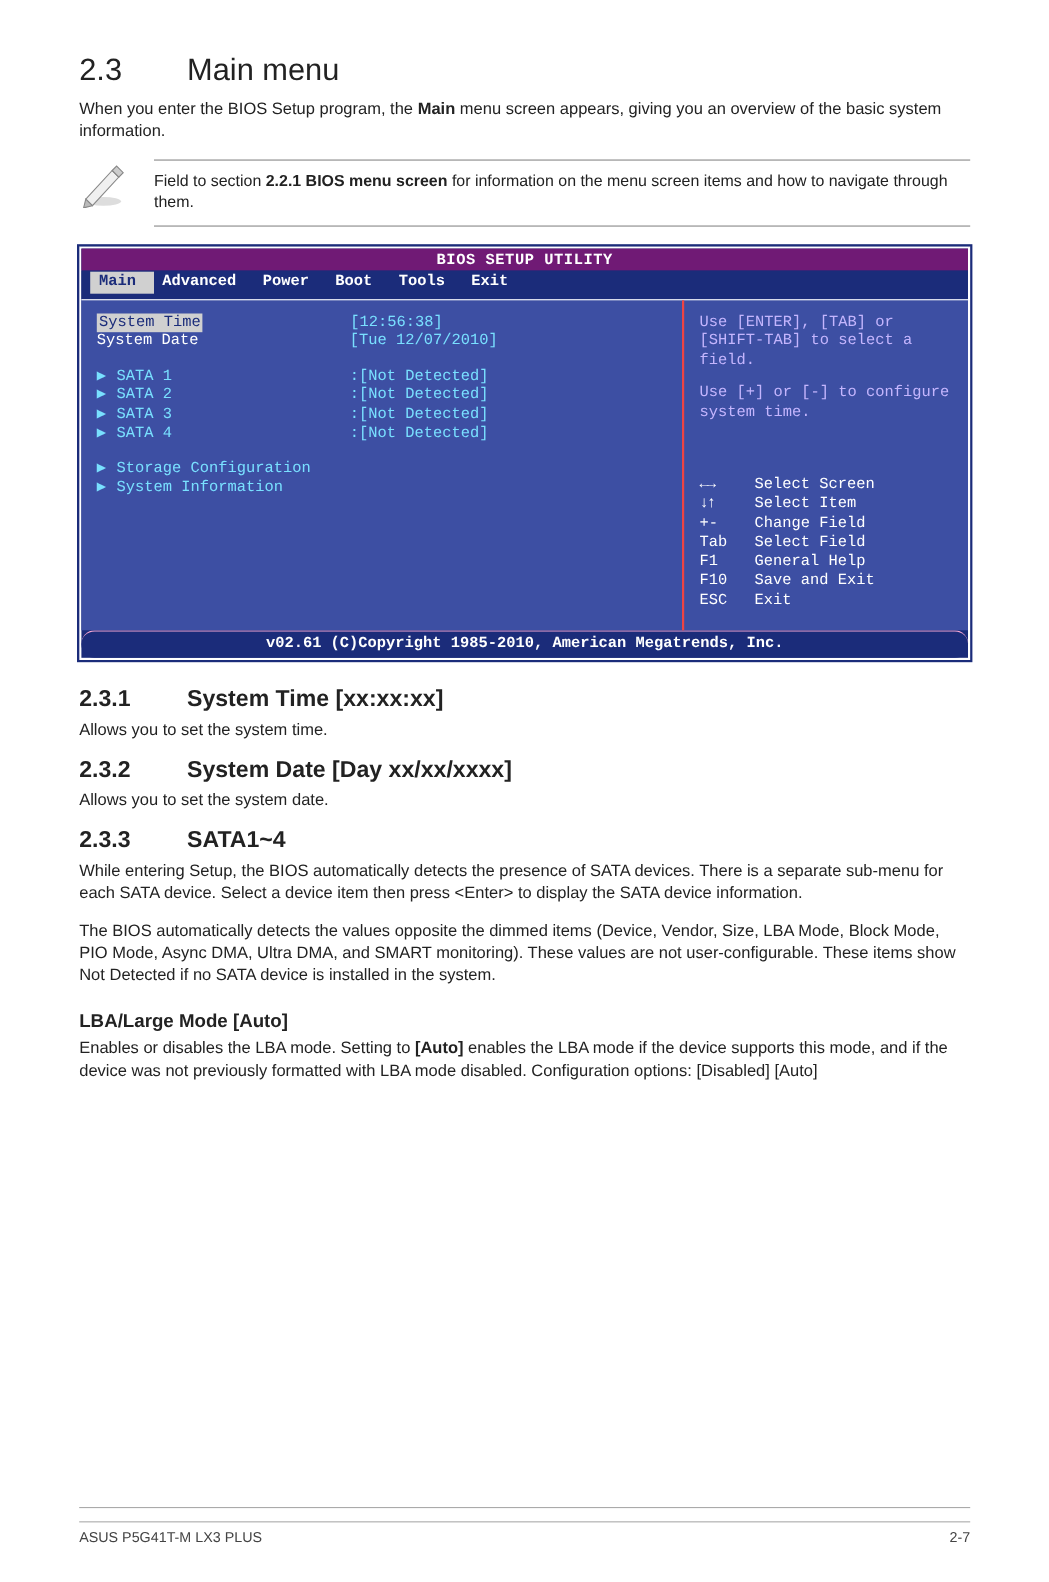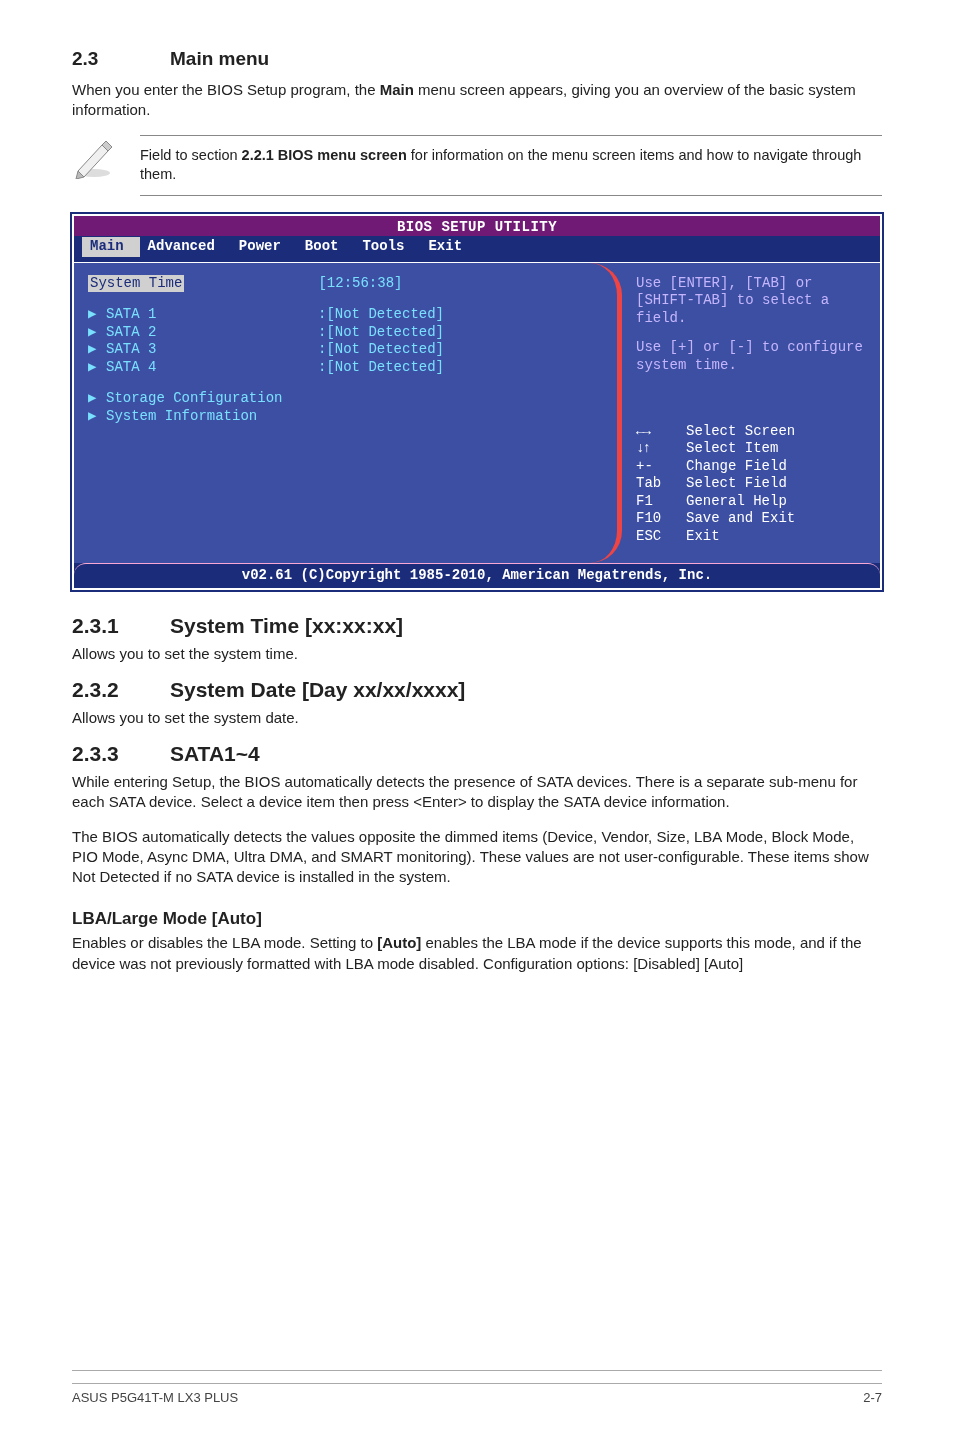--- a/index.html
+++ b/index.html
@@ -10,22 +10,22 @@
     background: #fff;
     color: #222;
     width: 954px;
   }
   .page {
     padding: 48px 72px 0 72px;
     min-height: 1370px;
     position: relative;
   }
   h1.sec {
-    font-size: 19px;
-    font-weight: bold;
+    font-size: 28px;
+    font-weight: normal;
     margin: 0 0 10px 0;
   }
   h1.sec .num { display:inline-block; width: 98px; }
   .body-text {
     font-size: 15px;
     line-height: 1.35;
     margin: 4px 0 14px 0;
   }
   .note-block {
     display: flex;
@@ -79,22 +79,21 @@
     color: #1b2c7a;
   }
   .bios-body {
     display: flex;
     background: #3d4fa3;
     border-top: 1px solid #fff;
   }
   .bios-left {
     flex: 1;
     padding: 12px 10px 18px 14px;
-    border-right: 5px solid #ef4444;
-    border-radius: 32px;
+    border-right: 2px solid #ef4444;
   }
   .bios-row { display:flex; }
   .bios-label { width: 230px; color:#fff; }
   .bios-label.sel { background:#d0d0d0; color:#1b2c7a; padding:0 2px; width:auto; margin-right: calc(230px - 96px); }
   .bios-val { color:#fff; }
   .bios-arrow { color:#79e0ff; width:18px; display:inline-block; }
   .bios-sub { color:#79e0ff; }
   .bios-right {
     width: 258px;
     padding: 12px 12px 18px 14px;
@@ -179,20 +178,24 @@
       <span class="bios-tab">Boot</span>
       <span class="bios-tab">Tools</span>
       <span class="bios-tab">Exit</span>
     </div>
     <div class="bios-body">
       <div class="bios-left">
         <div class="bios-row">
           <span class="bios-label sel">System Time</span>
           <span class="bios-val" style="color:#79e0ff;">[12:56:38]</span>
         </div>
+        <div class="bios-row">
+          <span class="bios-label">System Date</span>
+          <span class="bios-val" style="color:#79e0ff;">[Tue 12/07/2010]</span>
+        </div>
         <div style="height:14px;"></div>
         <div class="bios-row">
           <span class="bios-arrow">▶</span>
           <span class="bios-sub" style="width:212px;display:inline-block;">SATA 1</span>
           <span class="bios-sub">:[Not Detected]</span>
         </div>
         <div class="bios-row">
           <span class="bios-arrow">▶</span>
           <span class="bios-sub" style="width:212px;display:inline-block;">SATA 2</span>
           <span class="bios-sub">:[Not Detected]</span>

